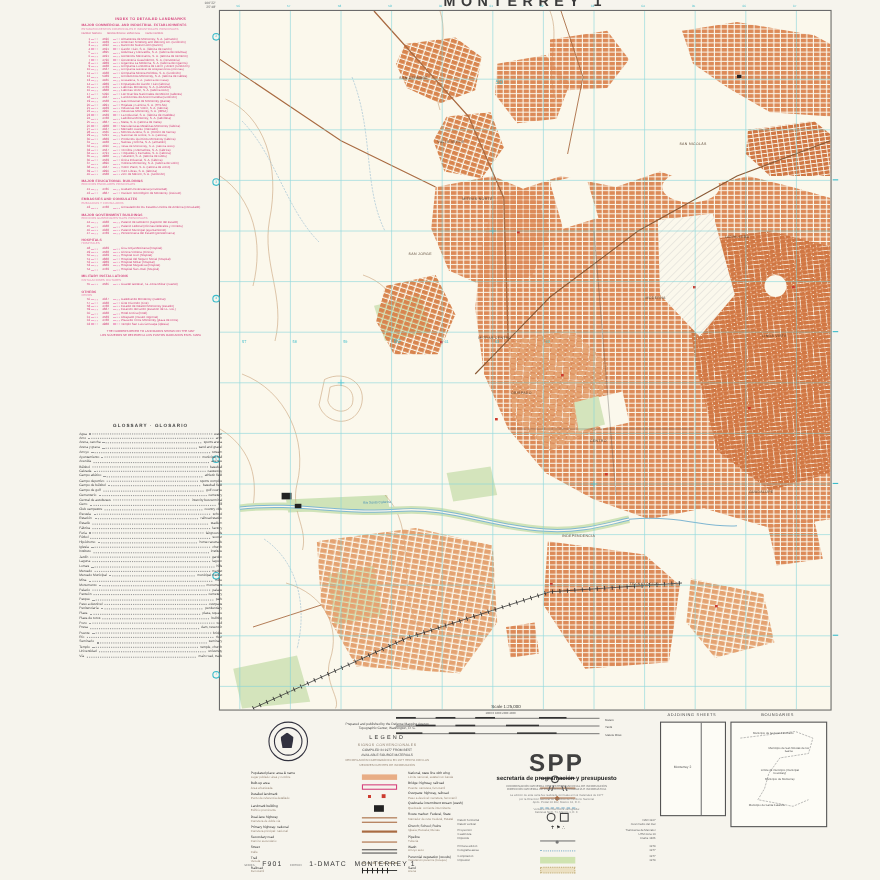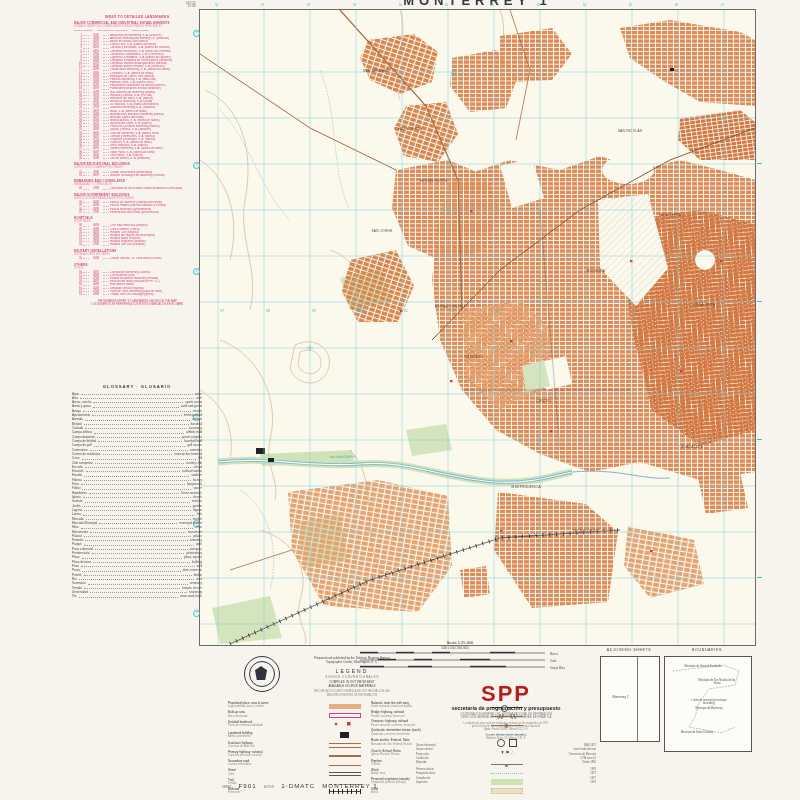--- a/index.html
+++ b/index.html
@@ -96,21 +96,21 @@
   .sym-route:after{content:"";position:absolute;left:18px;top:1px;width:5.5px;height:5.5px;border:0.6px solid #444;}
   .sym-church{font-size:4.5px;color:#333;text-align:center;line-height:8px;}
   .sym-pipeline{height:0;border-top:0.8px solid #777;margin-top:4px;position:relative;}
   .sym-pipeline:after{content:"";position:absolute;left:14px;top:-1.6px;width:3px;height:3px;border-radius:50%;background:#777;}
   .sym-wash{height:0;border-top:1px dotted #8fb8d0;margin-top:4px;}
   .sym-woods{background:#cfe3b0;height:6px;margin-top:1px;}
   .sym-sand{background:#ece0c2;height:6px;margin-top:1px;border:0.4px dotted #c9b88a;box-sizing:border-box;}
 
   
   .spp{position:absolute;left:416px;top:684px;width:180px;text-align:center;color:#333;}
-  .spp-logo{font-size:22px;font-weight:800;letter-spacing:2px;line-height:20px;color:#b91c1c;}
+  .spp-logo{font-size:22px;font-weight:800;letter-spacing:2px;line-height:20px;color:#404040;}
   .spp-name{font-size:5.4px;font-weight:bold;color:#222;margin-top:0.5px;}
   .spp-org{font-size:2.7px;color:#777;line-height:3.3px;margin-top:2px;}
   .spp-para{font-size:2.6px;color:#888;line-height:3.2px;margin-top:2.5px;}
   .spp-credits{display:flex;flex-direction:column;gap:1px;margin-top:4px;text-align:left;}
   .cr-row{display:flex;font-size:2.6px;line-height:3.2px;color:#666;}
   .cr-row .l{flex:0 0 60px;} .cr-row .ld{flex:1;}
   .cr-row .v{flex:0 0 auto;text-align:right;}
 
   
   .adj-title,.bnd-title{position:absolute;font-size:3.6px;letter-spacing:.6px;color:#444;text-align:center;}

